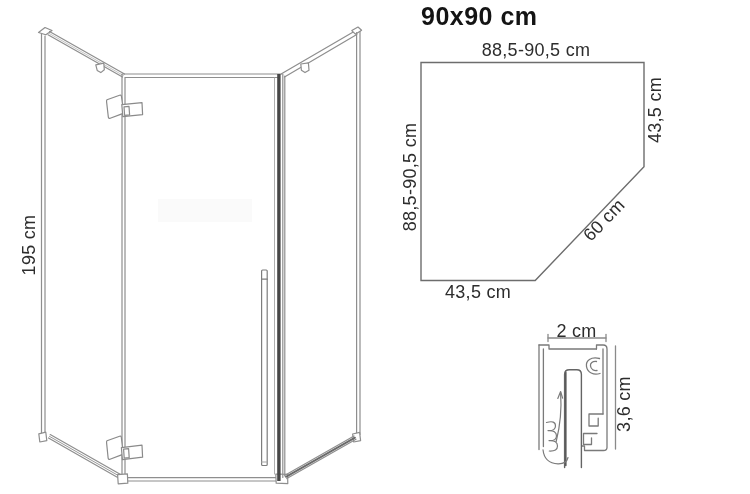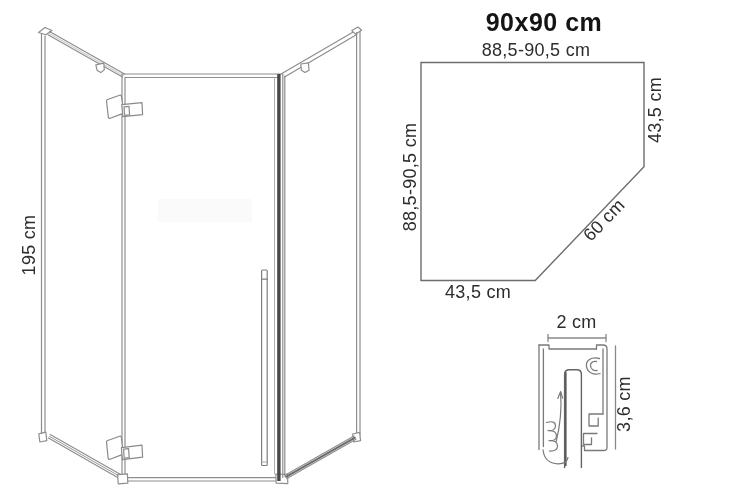--- a/index.html
+++ b/index.html
@@ -11,32 +11,32 @@
   .lineart{position:absolute;left:0;top:0;}
   .dim{
     position:absolute;height:20px;line-height:20px;
     font-size:18px;color:#2d2d2d;white-space:nowrap;
     letter-spacing:0.3px;
   }
   .center{text-align:center;}
   .rot90{transform:rotate(-90deg);transform-origin:center;}
   .rotdiag{transform:rotate(-46deg);transform-origin:center;}
   .title{
-    position:absolute;left:421px;top:8px;width:246px;
-    text-align:center;font-size:25px;font-weight:700;color:#141414;
+    position:absolute;left:421px;top:2px;width:246px;
+    font-size:25px;font-weight:700;color:#141414;
     letter-spacing:0.5px;
   }
   
   #lbl-front-height{left:-21px;top:235px;width:100px;}
   #lbl-plan-top{left:421px;top:40px;width:230px;}
   #lbl-plan-left{left:345px;top:167px;width:130px;}
   #lbl-plan-right{left:605px;top:100px;width:100px;}
   #lbl-plan-diag{left:554px;top:210px;width:100px;}
   #lbl-plan-bottom{left:445px;top:282px;width:120px;}
-  #lbl-prof-width{left:536px;top:312px;width:81px;}
+  #lbl-prof-width{left:536px;top:321px;width:81px;}
   #lbl-prof-height{left:574px;top:394px;width:100px;}
 </style>
 </head>
 <body>
 
 <svg class="lineart" width="750" height="494" viewBox="0 0 750 494">
 
   <g fill="none" stroke="#8e8e8e" stroke-width="1.2" stroke-linecap="round" stroke-linejoin="round">
 
     <rect x="158" y="199" width="94" height="23" fill="#fafafa" stroke="none"></rect>

